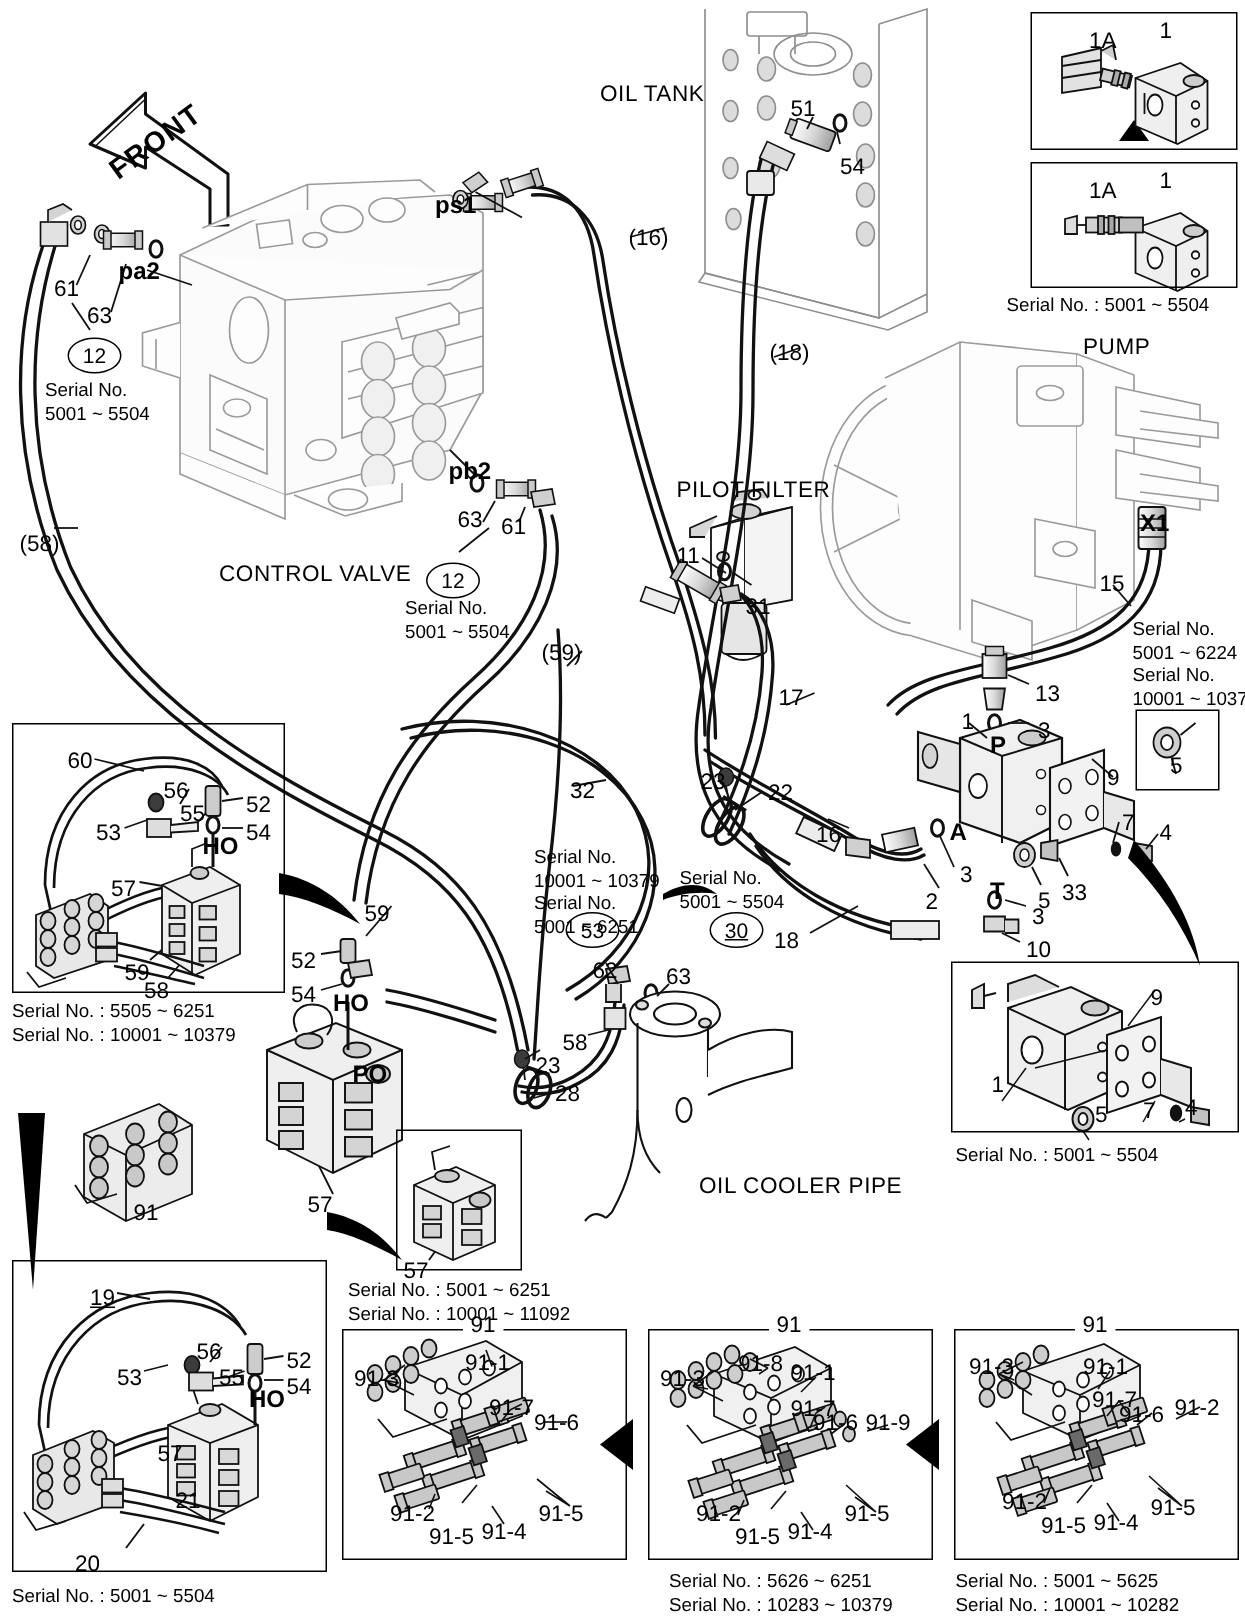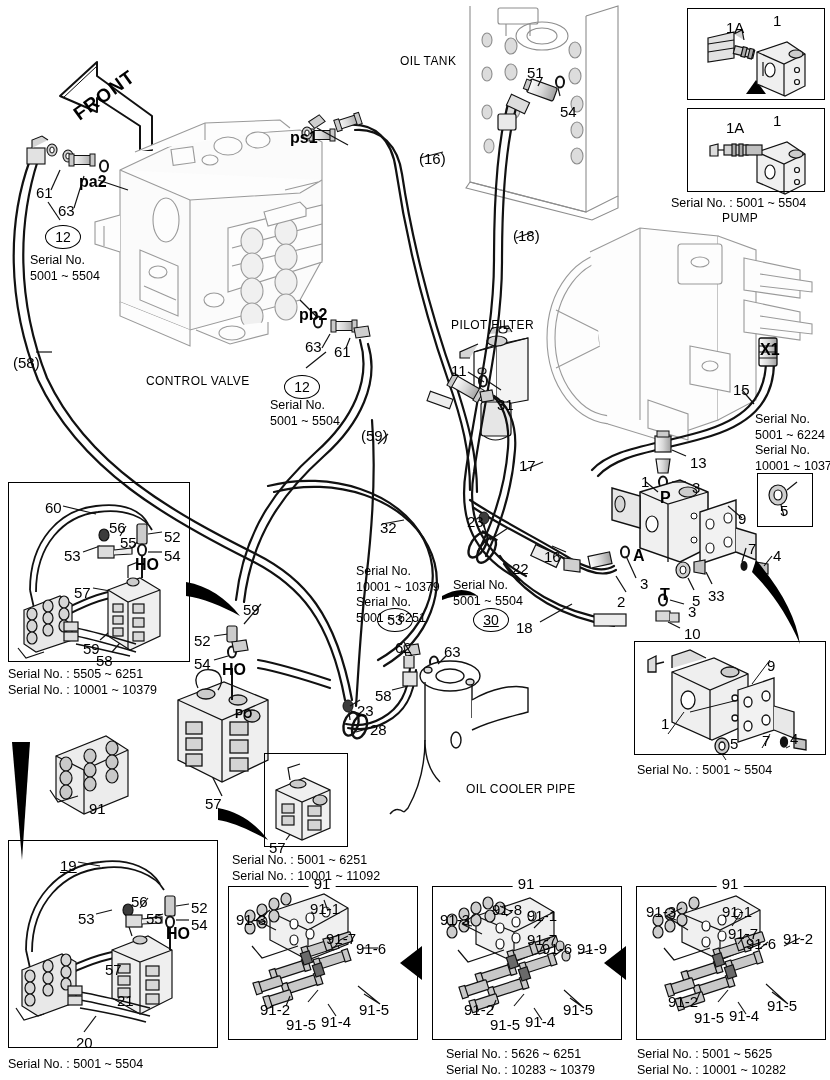--- a/index.html
+++ b/index.html
@@ -7,21 +7,21 @@
     width:830px;height:1080px;position:relative;overflow:hidden;
     font-family:"Liberation Sans", sans-serif;
     color:#000;
     -webkit-font-smoothing:antialiased;
   }
   .stage{position:absolute;left:0;top:0;width:830px;height:1080px;}
   svg.art{position:absolute;left:0;top:0;width:830px;height:1080px;pointer-events:none;}
   .lbl{position:absolute;white-space:nowrap;line-height:1.08;}
   .num{font-size:15px;}
   .numb{font-size:15px;font-weight:bold;}
-  .big{font-size:12px;letter-spacing:.4px;}
+  .big{font-size:15px;letter-spacing:.4px;}
   .bigb{font-size:16px;font-weight:bold;letter-spacing:.3px;}
   .ser{font-size:12.5px;line-height:1.25;}
   .ellipse-num{
     position:absolute;width:34px;height:22px;border:1.6px solid #000;border-radius:50%;
     font-size:14px;display:flex;align-items:center;justify-content:center;background:#fff;
   }
   .box{position:absolute;border:1.5px solid #000;background:#fff;}
 </style>
 </head>
 <body>
@@ -942,55 +942,55 @@
       <div class="lbl num" style="left: 746px; top: 936px;">91-6</div>
       <div class="lbl num" style="left: 783px; top: 931px;">91-2</div>
       <div class="lbl num" style="left: 767px; top: 998px;">91-5</div>
       <div class="lbl num" style="left: 668px; top: 994px;">91-2</div>
       <div class="lbl num" style="left: 694px; top: 1010px;">91-5</div>
       <div class="lbl num" style="left: 729px; top: 1008px;">91-4</div>
     </div>
 
 <div id="text-layer">
       <div class="lbl big" style="left: 400px; top: 55px;">OIL TANK</div>
-      <div class="lbl big" style="left: 722px; top: 212px;">PUMP</div>
+      <div class="lbl big" style="left: 722px; top: 224px;">PUMP</div>
       <div class="lbl big" style="left: 451px; top: 319px;">PILOT FILTER</div>
       <div class="lbl big" style="left: 146px; top: 375px;">CONTROL VALVE</div>
       <div class="lbl big" style="left: 466px; top: 783px;">OIL COOLER PIPE</div>
       <div class="lbl bigb" style="left: 70px; top: 108px; transform: rotate(-36deg); transform-origin: left top; font-size: 19px; letter-spacing: 1px;">FRONT</div>
       <div class="lbl numb" style="left: 290px; top: 129px; font-size: 16px;">ps1</div>
       <div class="lbl numb" style="left: 79px; top: 173px; font-size: 16px;">pa2</div>
       <div class="lbl numb" style="left: 299px; top: 306px; font-size: 16px;">pb2</div>
       <div class="lbl numb" style="left: 760px; top: 341px; font-size: 16px;">X1</div>
       <div class="lbl numb" style="left: 660px; top: 489px; font-size: 16px;">P</div>
       <div class="lbl numb" style="left: 633px; top: 547px; font-size: 16px;">A</div>
       <div class="lbl numb" style="left: 660px; top: 586px; font-size: 16px;">T</div>
       <div class="lbl numb" style="left: 135px; top: 556px; font-size: 16px;">HO</div>
       <div class="lbl numb" style="left: 222px; top: 661px; font-size: 16px;">HO</div>
-      <div class="lbl numb" style="left: 235px; top: 708px; font-size: 12px;">PO</div>
+      <div class="lbl numb" style="left: 235px; top: 708px; font-size: 16px;">PO</div>
       <div class="lbl numb" style="left: 166px; top: 925px; font-size: 16px;">HO</div>
       <div class="lbl num" style="left: 36px; top: 185px;">61</div>
       <div class="lbl num" style="left: 58px; top: 203px;">63</div>
       <div class="lbl num" style="left: 527px; top: 65px;">51</div>
       <div class="lbl num" style="left: 560px; top: 104px;">54</div>
       <div class="lbl num" style="left: 419px; top: 151px;">(16)</div>
       <div class="lbl num" style="left: 513px; top: 228px;">(18)</div>
       <div class="lbl num" style="left: 13px; top: 355px;">(58)</div>
       <div class="lbl num" style="left: 305px; top: 339px;">63</div>
       <div class="lbl num" style="left: 334px; top: 344px;">61</div>
       <div class="lbl num" style="left: 361px; top: 428px;">(59)</div>
       <div class="lbl num" style="left: 451px; top: 363px;">11</div>
       <div class="lbl num" style="left: 497px; top: 397px;">31</div>
       <div class="lbl num" style="left: 519px; top: 458px;">17</div>
       <div class="lbl num" style="left: 733px; top: 382px;">15</div>
       <div class="lbl num" style="left: 690px; top: 455px;">13</div>
       <div class="lbl num" style="left: 692px; top: 480px;">3</div>
       <div class="lbl num" style="left: 641px; top: 474px;">1</div>
       <div class="lbl num" style="left: 467px; top: 514px;">23</div>
-      <div class="lbl num" style="left: 512px; top: 521px; margin-top: 40px;">22</div>
+      <div class="lbl num" style="left: 512px; top: 521px;">22</div>
       <div class="lbl num" style="left: 544px; top: 549px;">16</div>
       <div class="lbl num" style="left: 640px; top: 576px;">3</div>
       <div class="lbl num" style="left: 617px; top: 594px;">2</div>
       <div class="lbl num" style="left: 688px; top: 604px;">3</div>
       <div class="lbl num" style="left: 684px; top: 626px;">10</div>
       <div class="lbl num" style="left: 516px; top: 620px;">18</div>
       <div class="lbl num" style="left: 738px; top: 511px;">9</div>
       <div class="lbl num" style="left: 748px; top: 541px;">7</div>
       <div class="lbl num" style="left: 773px; top: 548px;">4</div>
       <div class="lbl num" style="left: 692px; top: 593px;">5</div>
@@ -1017,21 +1017,21 @@
       <div class="lbl num" style="left: 269px; top: 840px;">57</div>
       <div class="lbl num" style="left: 89px; top: 801px;">91</div>
       <div class="lbl num" style="left: 60px; top: 858px; text-decoration: underline;">19</div>
       <div class="lbl num" style="left: 131px; top: 894px;">56</div>
       <div class="lbl num" style="left: 146px; top: 911px;">55</div>
       <div class="lbl num" style="left: 191px; top: 900px;">52</div>
       <div class="lbl num" style="left: 191px; top: 917px;">54</div>
       <div class="lbl num" style="left: 78px; top: 911px;">53</div>
       <div class="lbl num" style="left: 105px; top: 962px;">57</div>
       <div class="lbl num" style="left: 117px; top: 993px;">21</div>
-      <div class="lbl num" style="left: 76px; top: 1035px;">20</div>
+      <div class="lbl num" style="left: 50px; top: 1035px;">20</div>
       <div class="ellipse-num" style="left: 45px; top: 225px;">12</div>
       <div class="ellipse-num" style="left: 284px; top: 375px;">12</div>
       <div class="ellipse-num" style="left: 377px; top: 608px;">53</div>
       <div class="ellipse-num" style="left: 473px; top: 608px; text-decoration: underline;">30</div>
       <div class="lbl ser" style="left: 30px; top: 253px; text-align: left;">
         <div>Serial No.</div>
         <div>5001 ~ 5504</div>
       </div>
       <div class="lbl ser" style="left: 270px; top: 398px; text-align: left;">
         <div>Serial No.</div>

